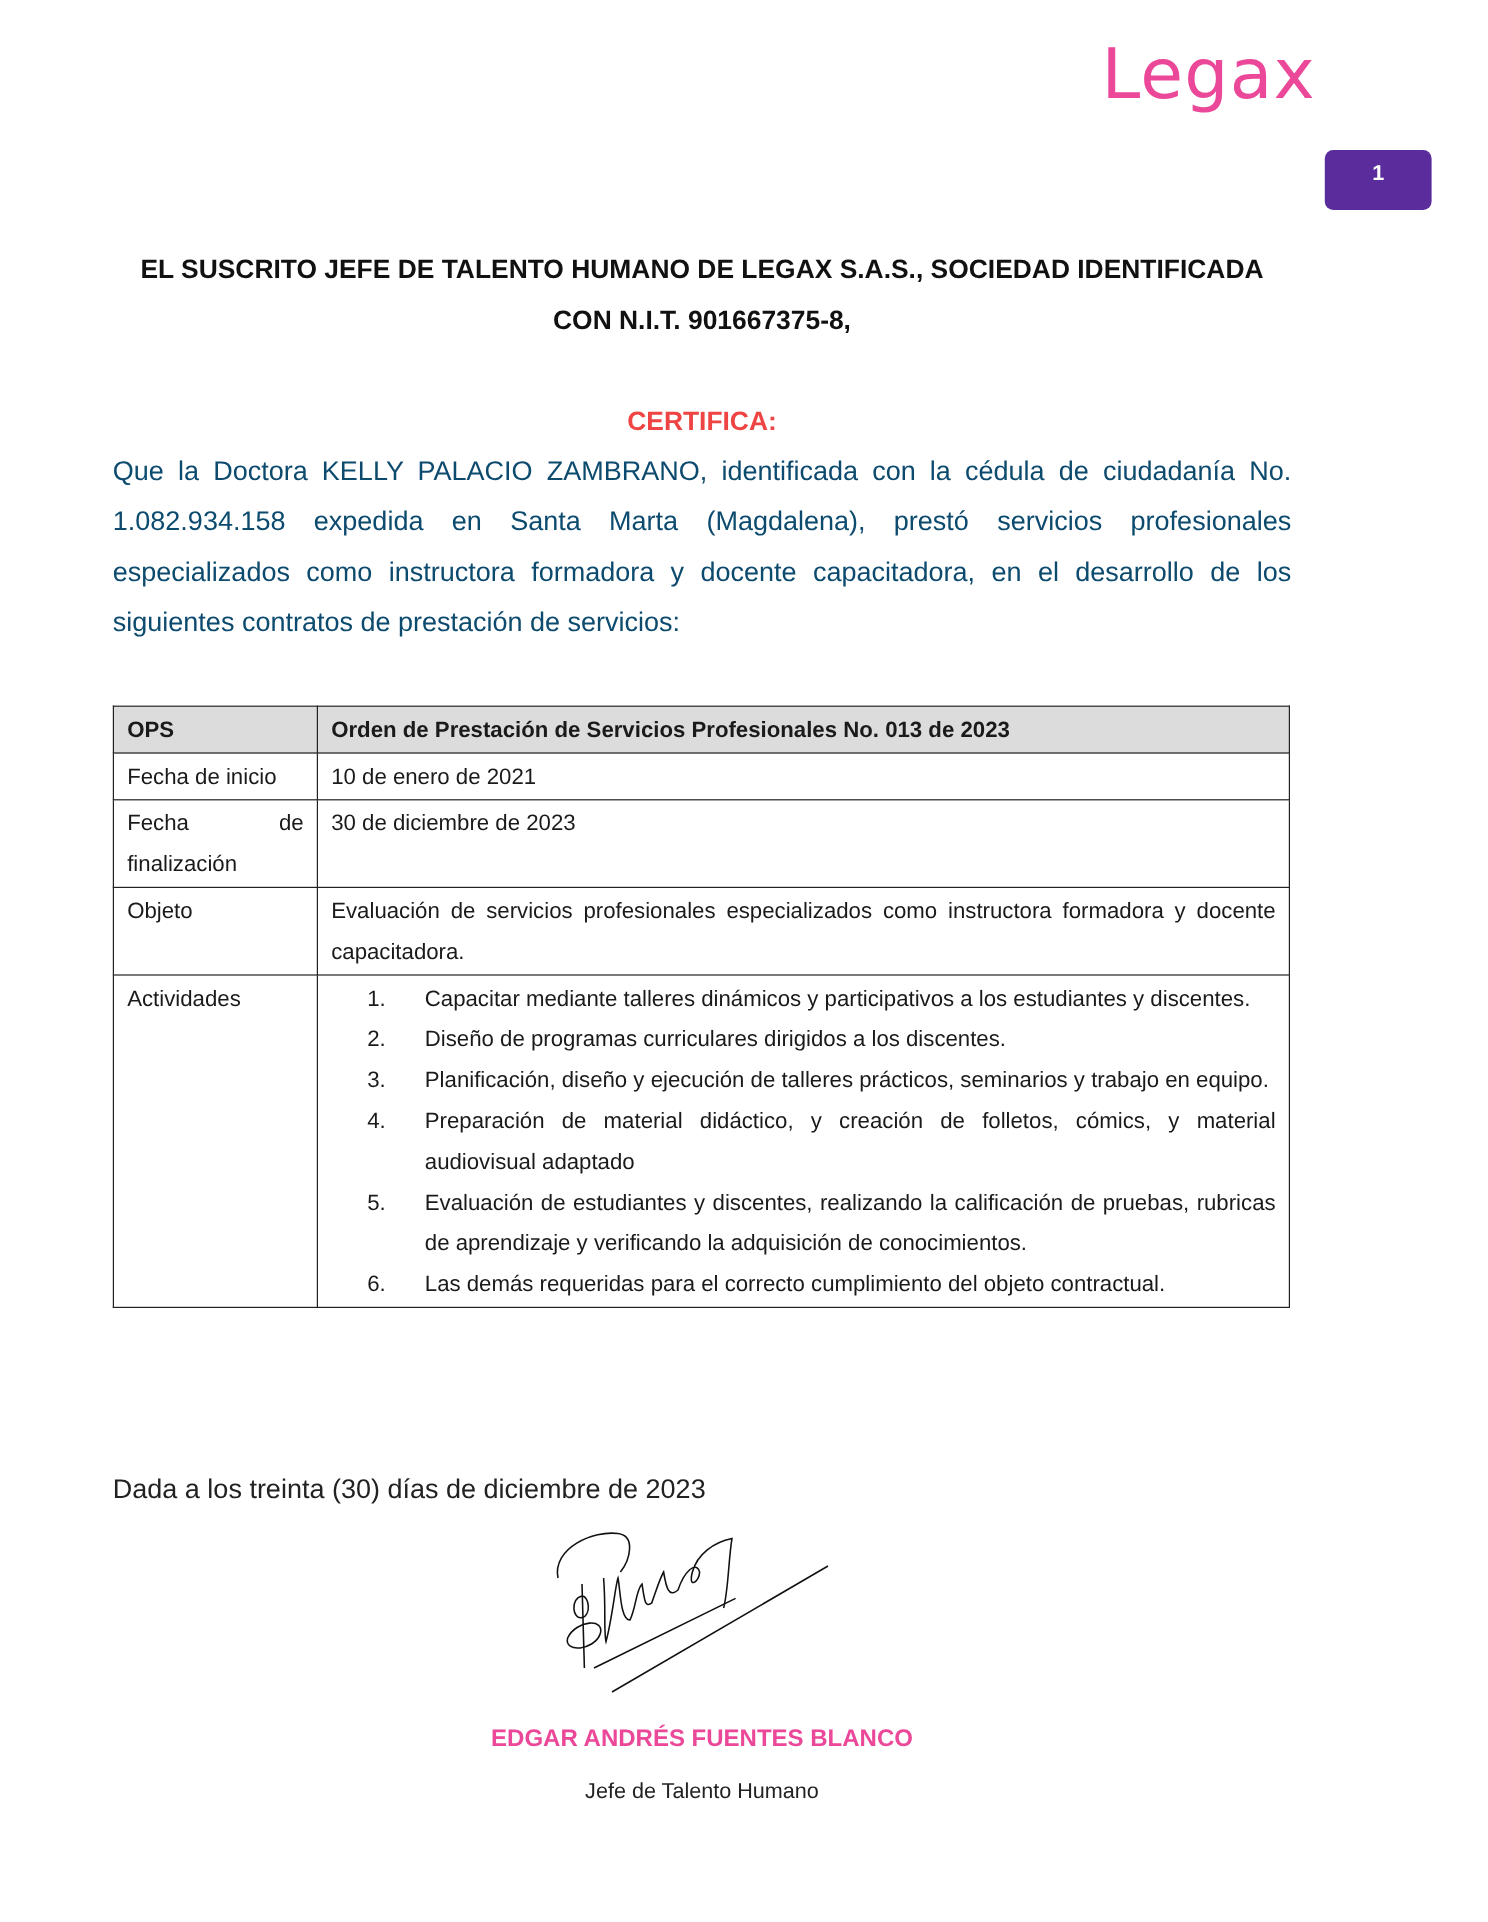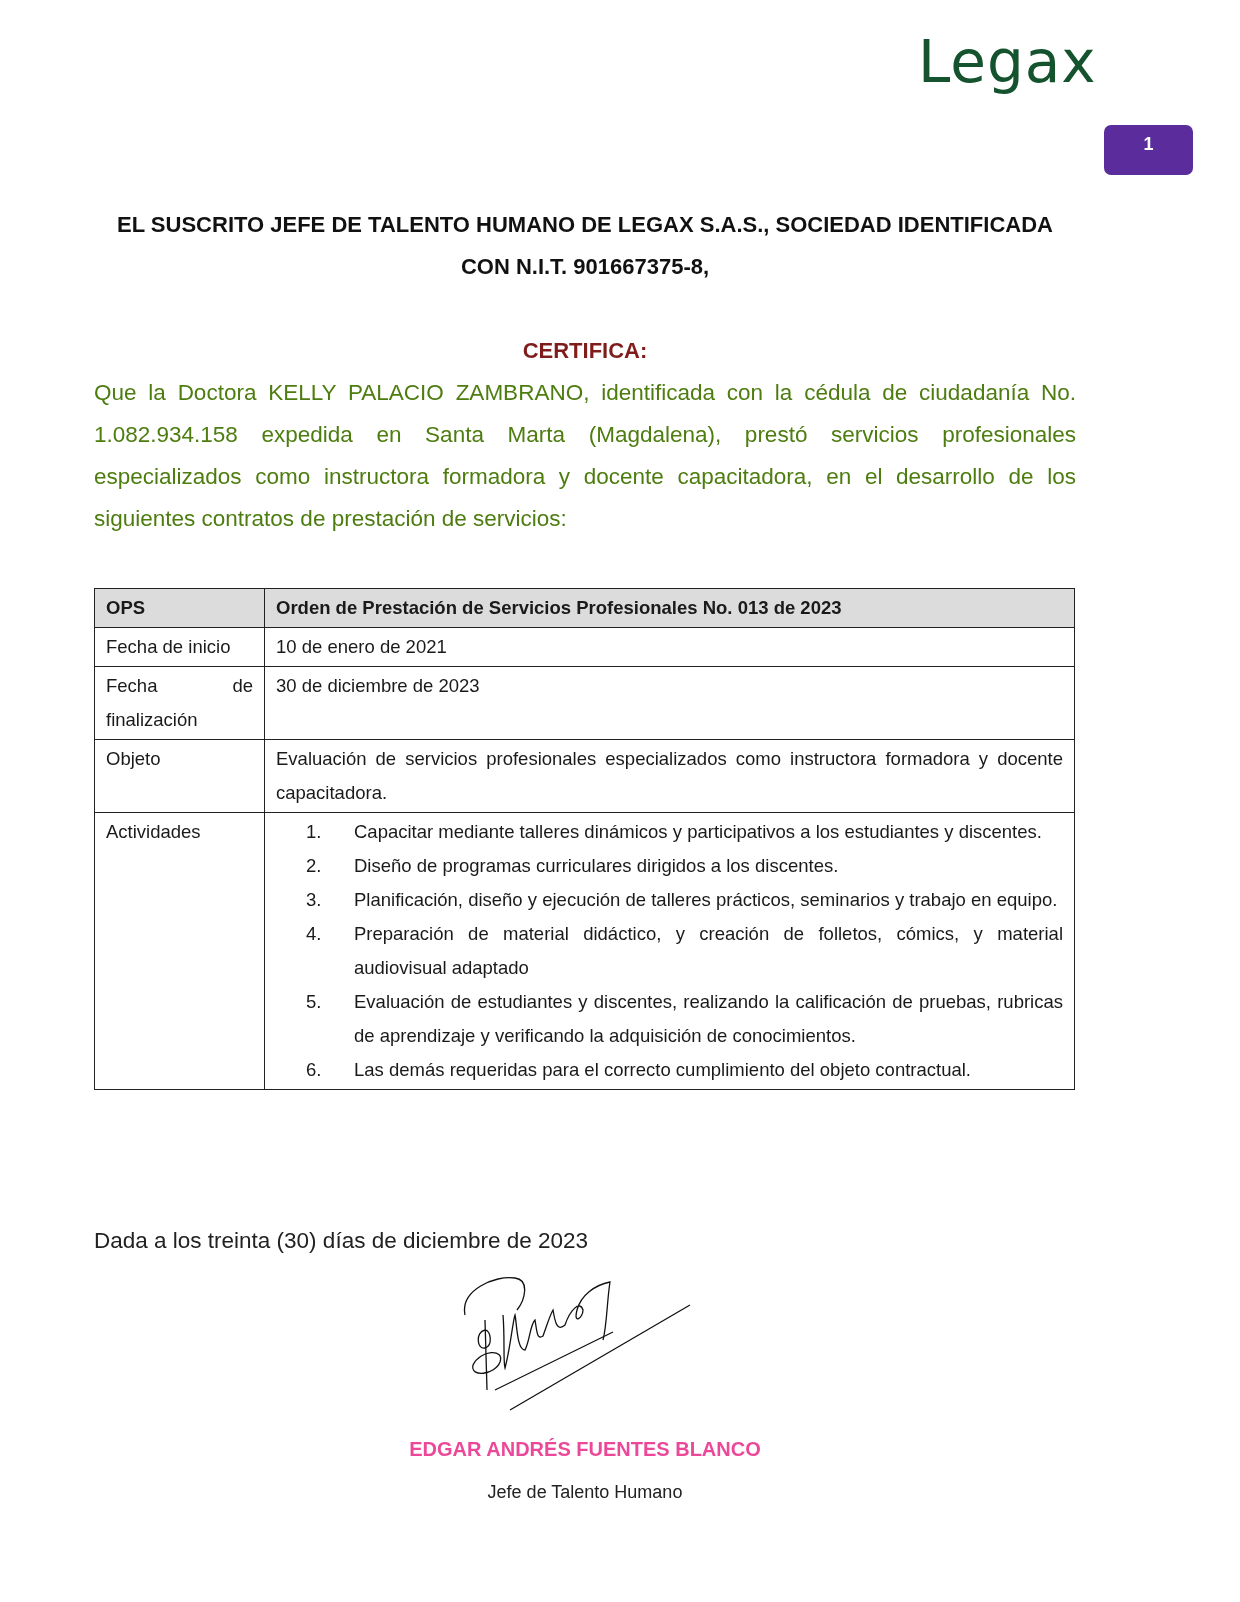--- a/index.html
+++ b/index.html
@@ -1,28 +1,28 @@
 <!DOCTYPE html>
 <html><head>
 <meta charset="utf-8">
 <style>
   html, body { margin: 0; padding: 0; background: #ffffff; }
   body { width: 1240px; height: 1602px; position: relative; overflow: hidden;
          font-family: "Liberation Sans", "DejaVu Sans", sans-serif; color: #1a1a1a; }
-  .logo { position: absolute; left: 918px; top: 28px; font-size: 58px; color: #14532d;
+  .logo { position: absolute; left: 918px; top: 28px; font-size: 58px; color: #ec4899;
           letter-spacing: 1px; font-family: "DejaVu Sans", sans-serif; font-weight: normal; }
   .page-badge { position: absolute; left: 1104px; top: 125px; width: 89px; height: 50px;
                 background: #5b2d9c; border-radius: 7px; color: #fff; font-weight: bold;
                 font-size: 18px; text-align: center; line-height: 38px; }
   .heading { position: absolute; left: 94px; width: 982px; top: 204px; text-align: center;
              font-weight: bold; font-size: 22px; line-height: 42px; color: #111; }
   .certifica { position: absolute; left: 94px; width: 982px; top: 330px; text-align: center;
-               font-weight: bold; font-size: 22px; line-height: 42px; color: #7f1d1d; }
+               font-weight: bold; font-size: 22px; line-height: 42px; color: #ef4444; }
   .intro { position: absolute; left: 94px; width: 982px; top: 372px; font-size: 22.5px;
-           line-height: 42px; text-align: justify; color: #4d7c0f; }
+           line-height: 42px; text-align: justify; color: #0c4a6e; }
   table.ops { position: absolute; left: 94px; top: 588px; width: 981px; border-collapse: collapse;
               font-size: 18.5px; color: #1a1a1a; padding-left: 16px; }
   table.ops td { border: 1px solid #222; vertical-align: top; padding: 2px 11px 2px 11px; line-height: 34px; }
   table.ops td.label { width: 147px; }
   table.ops tr.header td { background: #dcdcdc; font-weight: bold; }
   .justify { text-align: justify; }
   .just-spread { text-align: justify; text-align-last: justify; }
   ol.acts { margin: 0; padding: 0; list-style: none; }
   ol.acts li { display: flex; text-align: justify; }
   ol.acts li .num { width: 78px; flex: 0 0 78px; text-align: right; padding-right: 12px; box-sizing: border-box; padding-left: 30px; }

